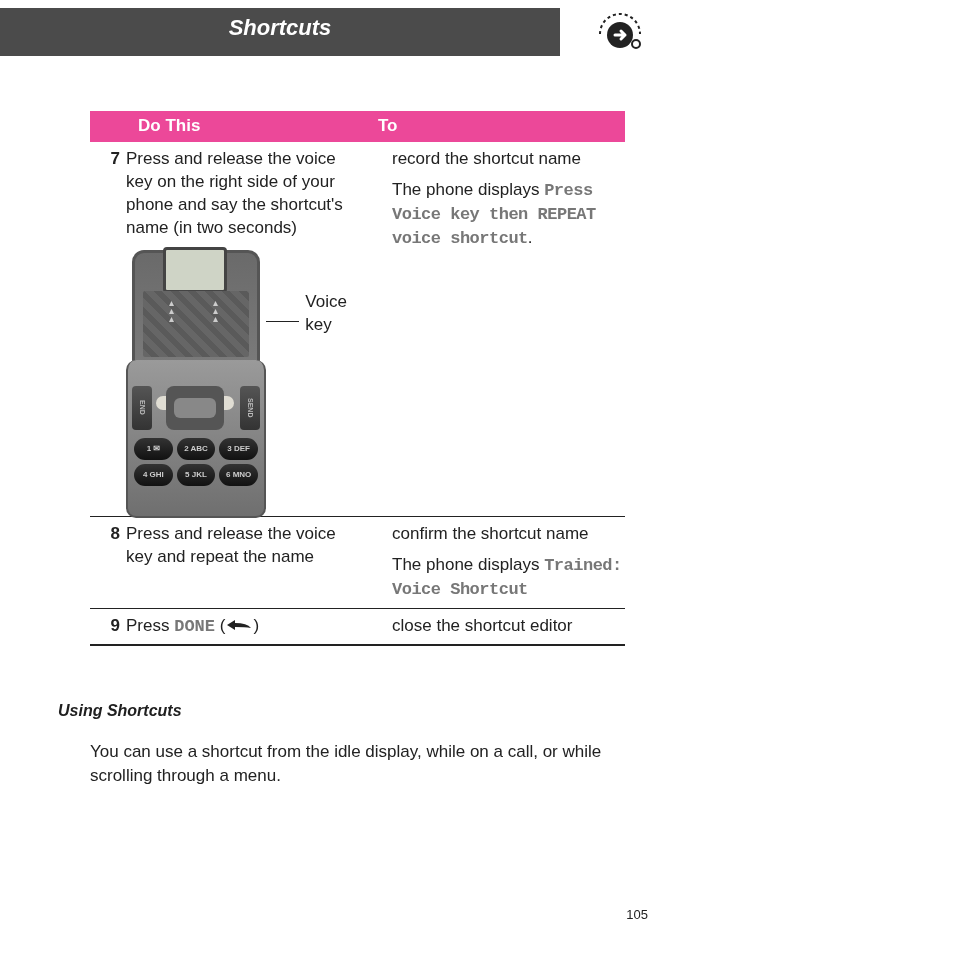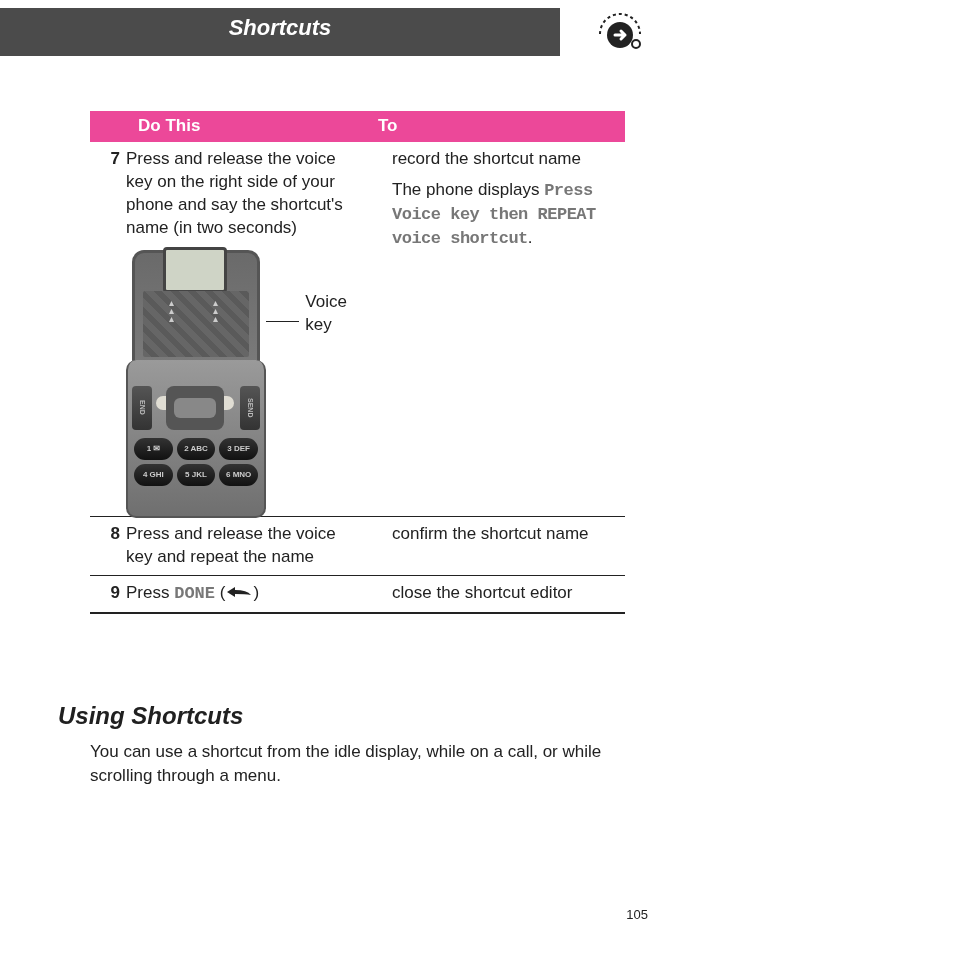--- a/index.html
+++ b/index.html
@@ -192,21 +192,21 @@
     margin-left: 6px;
     margin-top: -132px;
     width: 60px;
   }
   .section-heading {
     position: absolute;
     left: 58px;
     top: 700px;
     font-style: italic;
     font-weight: bold;
-    font-size: 24px;
+    font-size: 16px;
     color: #202020;
   }
   .body-text {
     position: absolute;
     left: 90px;
     top: 740px;
     width: 530px;
     font-weight: 300;
     font-size: 17px;
     line-height: 1.4;
@@ -284,20 +284,23 @@
         <span>The phone displays </span><span class="display-text">Press Voice key then REPEAT voice shortcut</span><span>.</span>
       </div>
     </div>
   </div>
 
   <div class="trow">
     <div class="col-num">8</div>
     <div class="col-a">Press and release the voice key and repeat the name</div>
     <div class="col-b">
       <div>confirm the shortcut name</div>
+      <div class="p2">
+        <span>The phone displays </span><span class="display-text">Trained: Voice Shortcut</span><span></span>
+      </div>
     </div>
   </div>
 
   <div class="trow last">
     <div class="col-num">9</div>
     <div class="col-a">
       <span>Press </span><span class="bold-ui">DONE</span><span> (</span><span class="softkey-icon"><svg width="28" height="12" viewBox="0 0 28 12">
             <path d="M2 6 L10 1 L10 4 Q22 4 26 9 Q20 8 10 8 L10 11 Z" fill="#222"></path>
           </svg></span><span>)</span>
     </div>

